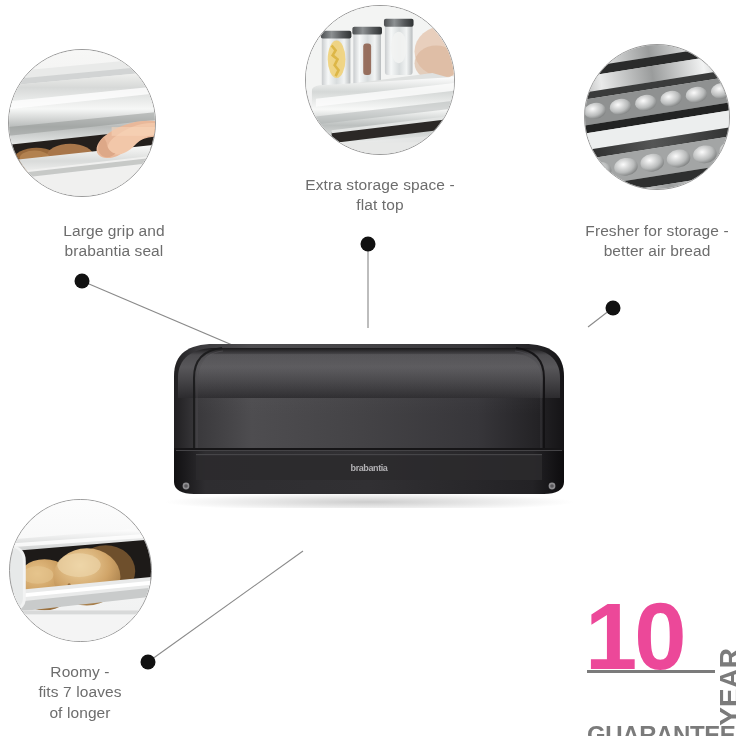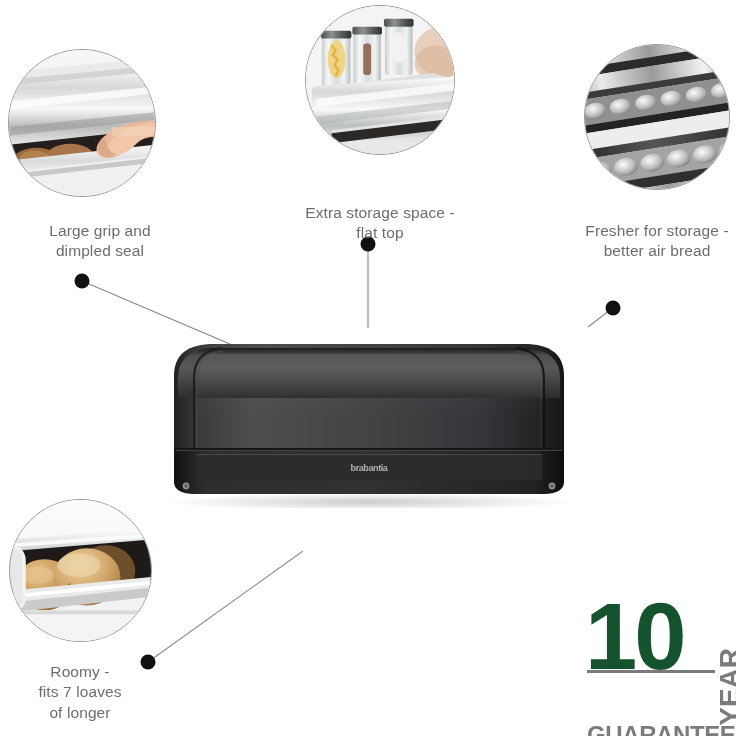--- a/index.html
+++ b/index.html
@@ -64,21 +64,21 @@
     height: 104px;
   }
   #g-ten {
     position: absolute;
     left: 0; top: -6px;
     font-family: "Liberation Sans", sans-serif;
     font-weight: bold;
     font-size: 94px;
     line-height: 94px;
     letter-spacing: -3px;
-    color: #14532d;
+    color: #ec4899;
   }
   #g-year {
     position: absolute;
     right: 1px;
     top: 52px;
     transform: rotate(-90deg);
     transform-origin: right top;
     font-family: "Liberation Sans", sans-serif;
     font-weight: bold;
     font-size: 28px;
@@ -168,23 +168,23 @@
         <polygon points="0,112 148,96 148,108 0,126" fill="url(#g1base)"></polygon>
         <polygon points="0,124 148,107 148,148 0,148" fill="#f0f0ef"></polygon>
         <polygon points="0,126 148,109 148,114 0,131" fill="#b5b8b7" opacity=".7"></polygon>
 
         <path d="M148,72 C130,70 110,76 96,88 C88,95 86,104 93,108 C101,112 112,108 120,100 C128,92 140,88 148,88 Z" fill="#e9b89a"></path>
         <path d="M148,74 C134,73 118,79 106,89 C99,95 98,102 104,105 C111,108 120,104 127,97 C134,90 142,86 148,86 Z" fill="#f2c7a9"></path>
         <path d="M96,88 C90,94 88,102 94,107 C98,110 104,109 108,105 C103,104 99,99 99,94 Z" fill="#dda888"></path>
         <rect x="104" y="78" width="44" height="9" fill="#f7d5ba" opacity=".55"></rect>
       </svg>
     </div>
-    <div class="caption" style="left:0px; top:221px; width:200px;text-align:center;">
+    <div class="caption" style="left:14px; top:221px; width:200px;text-align:center;">
       <div>Large grip and</div>
-      <div>dimpled seal</div>
+      <div>brabantia seal</div>
     </div>
   </div>
 
   <div class="feature">
     <div class="photo-circle" style="left:305px; top:5px; width:150px; height:150px;">
       <svg class="photo-inner" viewBox="0 0 150 150" preserveAspectRatio="none">
         <defs>
           <linearGradient id="g2bg" x1="0" y1="0" x2="1" y2="1">
             <stop offset="0%" stop-color="#fafafa"></stop>
             <stop offset="60%" stop-color="#ebecec"></stop>
@@ -236,21 +236,21 @@
         <path d="M6,86 C6,82 10,80 20,80 L150,72 L150,130 L22,140 C10,140 6,136 6,130 Z" fill="url(#g2bin)"></path>
         <polygon points="10,94 150,78 150,86 10,102" fill="#fdfdfd" opacity=".8"></polygon>
         <polygon points="10,112 150,96 150,104 10,120" fill="#a9adac" opacity=".45"></polygon>
 
         <polygon points="26,128 150,113 150,124 26,139" fill="#2b2826"></polygon>
         <polygon points="26,126 150,111 150,114 26,129" fill="#e2e4e3"></polygon>
 
         <rect x="0" y="138" width="150" height="12" fill="#e7e8e7"></rect>
       </svg>
     </div>
-    <div class="caption" style="left:268px; top:175px; width:224px;margin-top:28px;">
+    <div class="caption" style="left:268px; top:175px; width:224px;">
       <div>Extra storage space -</div>
       <div>flat top</div>
     </div>
   </div>
 
   <div class="feature">
     <div class="photo-circle" style="left:584px; top:44px; width:146px; height:146px;">
         <svg class="photo-inner" viewBox="0 0 146 146" preserveAspectRatio="none">
         <defs>
           <linearGradient id="g3band" x1="0" y1="0" x2="1" y2="0">

